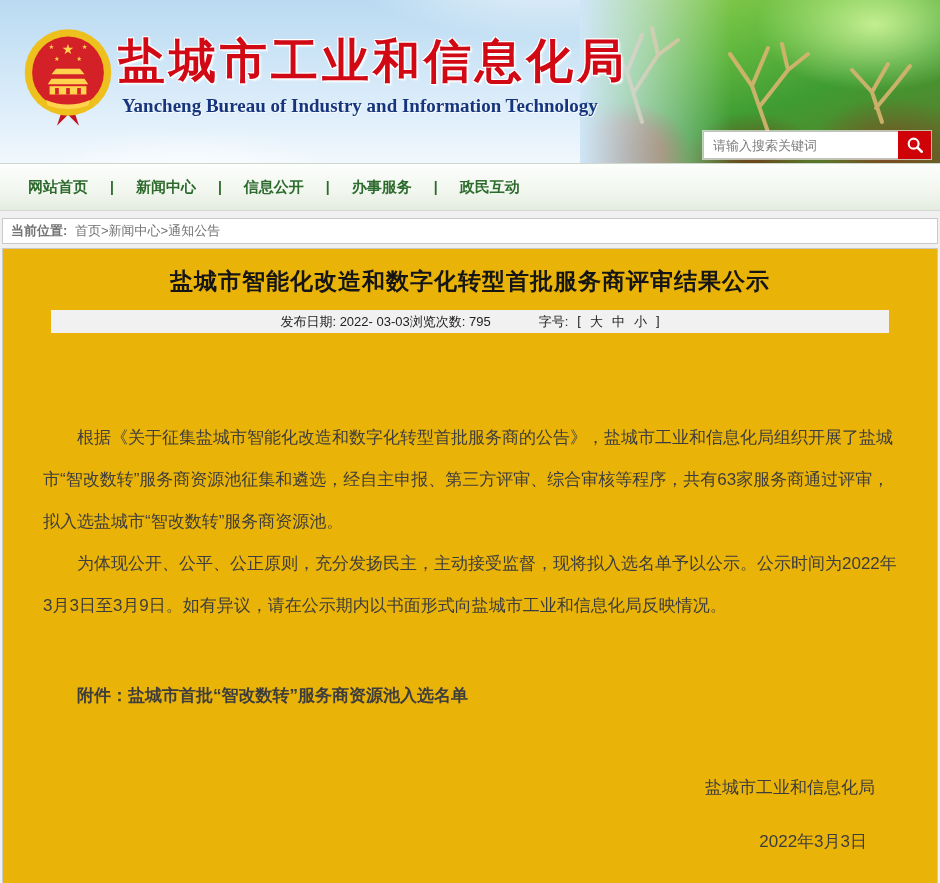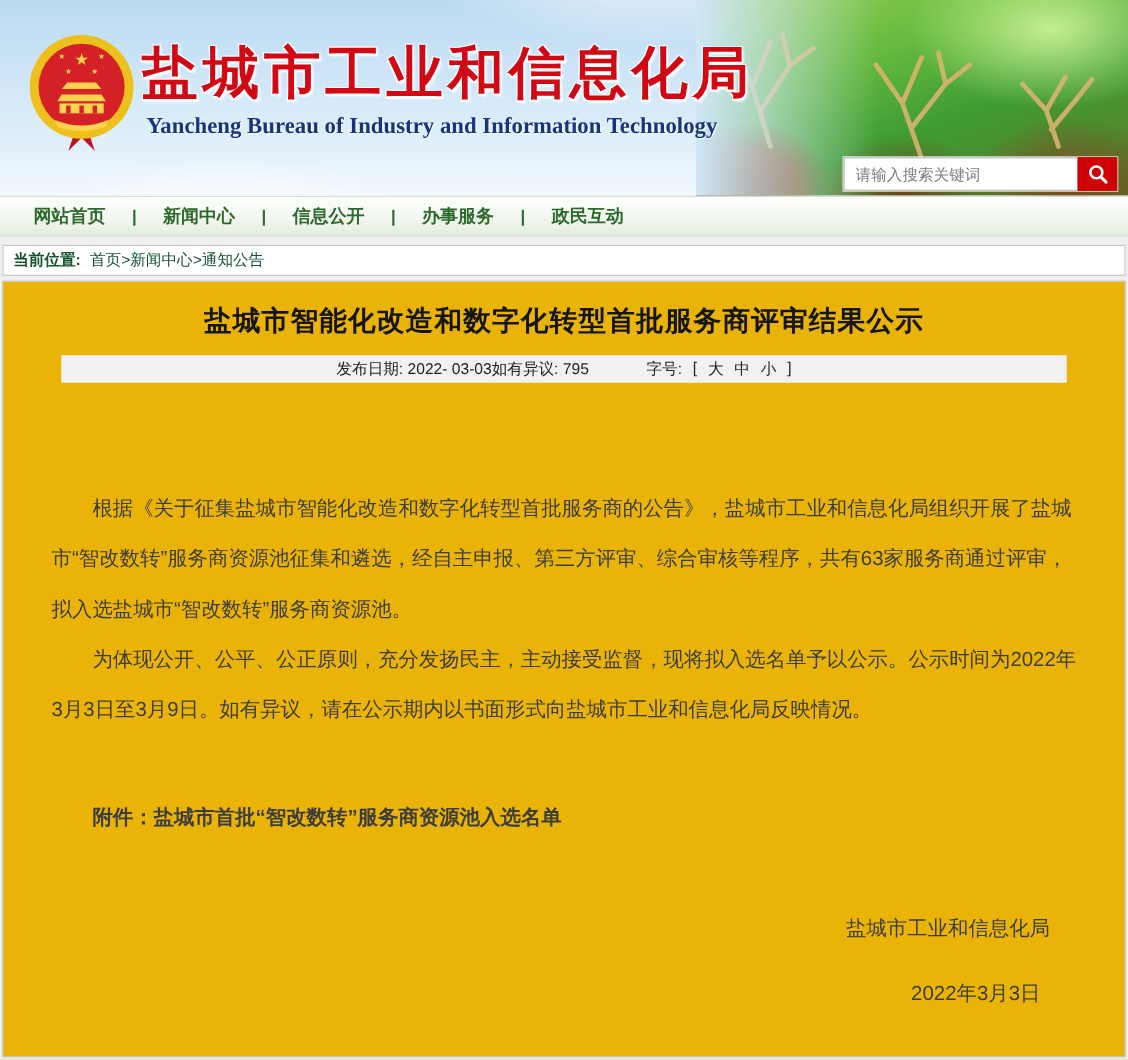--- a/index.html
+++ b/index.html
@@ -59,34 +59,34 @@
     font-family: "Liberation Sans", sans-serif;
   }
   .search-input::placeholder { color: #7d7d7d; }
   .search-button {
     width: 33px; background: #cf0207; border: none; cursor: pointer;
     display: flex; align-items: center; justify-content: center;
   }
 
   
   .nav {
-    height: 34px; display: flex; align-items: center; padding-left: 28px;
+    height: 48px; display: flex; align-items: center; padding-left: 28px;
     background: linear-gradient(180deg, #fcfefc 0%, #f1f6ee 60%, #e4ede0 100%);
     border-top: 1px solid #cfd8cc; border-bottom: 1px solid #d6d6d6;
   }
   .nav-item {
     color: #2d6a2d; font-weight: bold; font-size: 15px; text-decoration: none;
     cursor: pointer; white-space: nowrap;
   }
   .nav-sep { color: #2d6a2d; font-weight: bold; margin: 0 22px; font-size: 14px; }
 
   
   .breadcrumb {
     margin: 7px 2px 4px 2px; background: #fff; border: 1px solid #c9c9c9;
-    height: 26px; line-height: 24px; padding-left: 8px; font-size: 13px; color: #14532d;
+    height: 26px; line-height: 24px; padding-left: 8px; font-size: 13px; color: #737373;
     white-space: nowrap;
   }
   .bc-label { font-weight: bold; margin-right: 4px; }
   .bc-path { cursor: pointer; }
 
   
   .content {
     margin: 0 2px; background: #eab308; border: 1px solid #c9c9c9;
     height: 647px; position: relative;
   }
@@ -179,21 +179,21 @@
 
   <main class="content">
     <h1 class="article-title">盐城市智能化改造和数字化转型首批服务商评审结果公示</h1>
 
     <div class="meta-bar">
       <span>
         <span>发布日期:</span>
         <span>2022- 03-03</span>
       </span>
       <span>
-        <span>如有异议:</span>
+        <span>浏览次数:</span>
         <span>795</span>
       </span>
       <span class="meta-fontsize">
         <span>字号:</span>
         <span>[</span>
         <span class="fs-btn">大</span>
         <span class="fs-btn">中</span>
         <span class="fs-btn">小</span>
         <span>]</span>
       </span>

